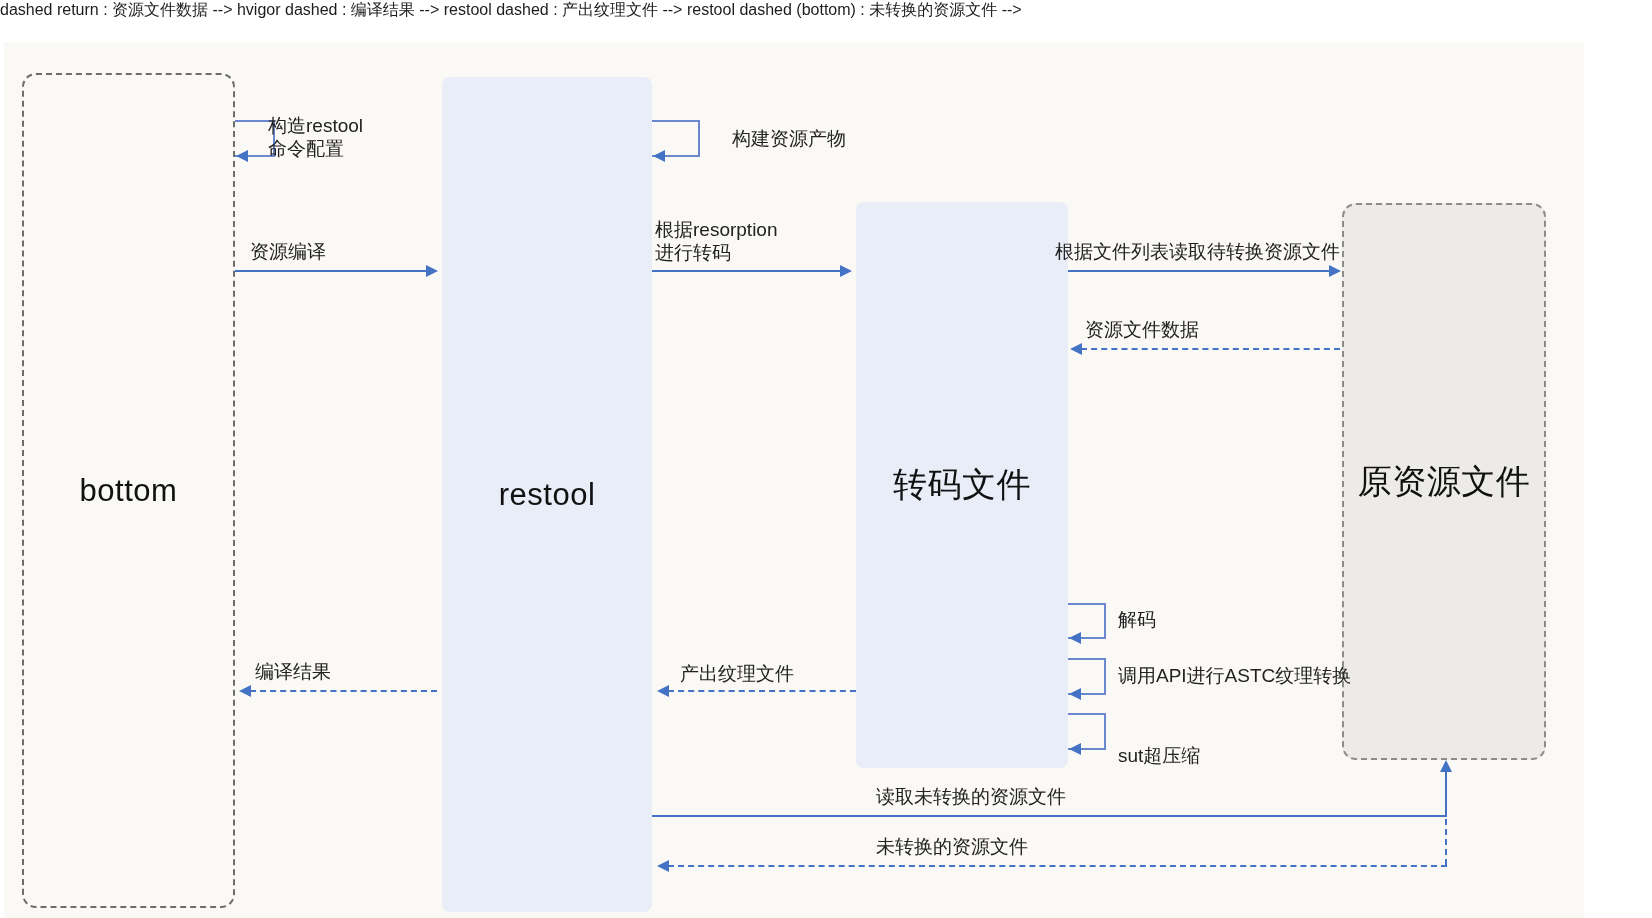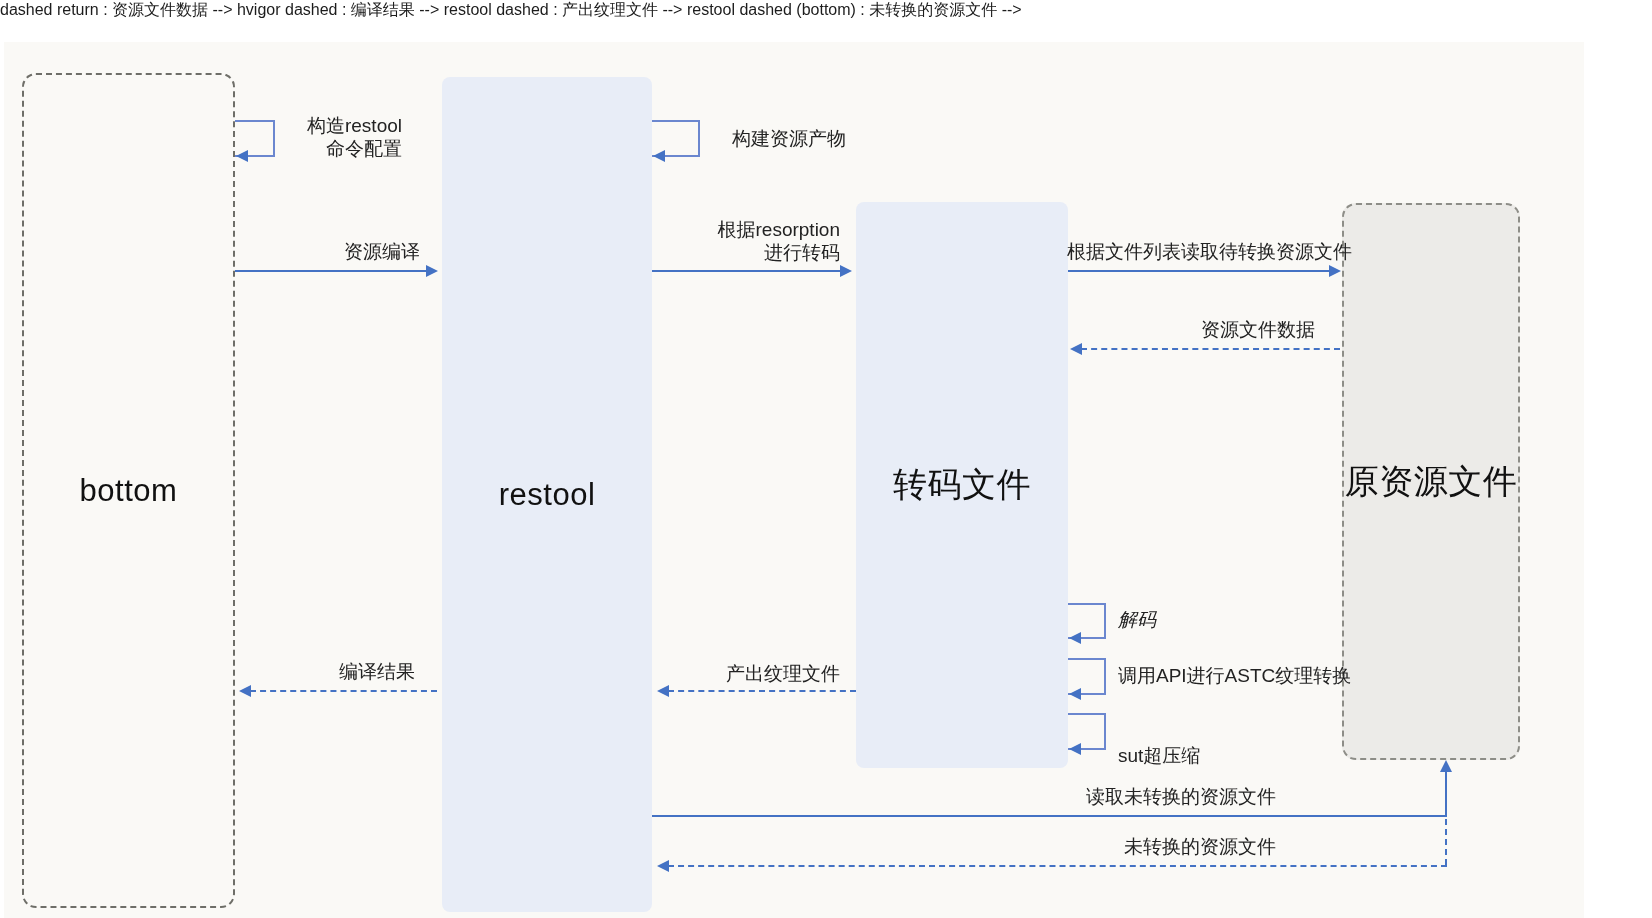--- a/index.html
+++ b/index.html
@@ -28,42 +28,42 @@
   .vline-dashed{position:absolute;width:0;border-left:2px dashed var(--arrow);}
   
   .ah{position:absolute;width:0;height:0;}
   .ah-right{border-top:6px solid transparent;border-bottom:6px solid transparent;border-left:12px solid var(--arrow);}
   .ah-left{border-top:6px solid transparent;border-bottom:6px solid transparent;border-right:12px solid var(--arrow);}
   .ah-up{border-left:6px solid transparent;border-right:6px solid transparent;border-bottom:12px solid var(--arrow);}
   
   .loop{position:absolute;box-sizing:border-box;border:2px solid var(--loop);border-left:none;background:transparent;}
   
   .mlabel{position:absolute;font-size:19px;line-height:23px;color:#222;white-space:nowrap;}
-  .center{text-align:right;}
+  .center{text-align:left;}
 </style>
 </head>
 <body>
 
 <div class="stage">
   <div class="panel-bg"></div>
 
   
   <div class="participant p-dashed" style="left:22px;top:73px;width:213px;height:835px;">
     <span class="plabel">bottom</span>
   </div>
 
   <div class="participant p-blue" style="left:442px;top:77px;width:210px;height:835px;">
     <span class="plabel">restool</span>
   </div>
 
   <div class="participant p-blue" style="left:856px;top:202px;width:212px;height:566px;">
     <span class="plabel" style="font-size:34px;">转码文件</span>
   </div>
 
-  <div class="participant p-gray" style="left:1342px;top:203px;width:178px;height:557px;">
+  <div class="participant p-gray" style="left:1342px;top:203px;width:204px;height:557px;">
     <span class="plabel" style="font-size:34px;">原资源文件</span>
   </div>
 
   
   <div class="loop" style="left:235px;top:120px;width:40px;height:37px;"></div>
   <div class="ah ah-left" style="left:236px;top:150px;"></div>
   <div class="mlabel center" style="left:268px;top:114px;width:134px;white-space:normal;">
     <div>构造restool</div>
     <div>命令配置</div>
   </div>
@@ -92,21 +92,21 @@
   <div class="mlabel center" style="left:1055px;top:240px;width:297px;">根据文件列表读取待转换资源文件</div>
 
    dashed return : 资源文件数据 --&gt;
   <div class="hline-dashed" style="left:1081px;top:348px;width:259px;"></div>
   <div class="ah ah-left" style="left:1070px;top:343px;"></div>
   <div class="mlabel center" style="left:1085px;top:318px;width:230px;">资源文件数据</div>
 
   
   <div class="loop" style="left:1068px;top:603px;width:38px;height:36px;"></div>
   <div class="ah ah-left" style="left:1069px;top:632px;"></div>
-  <div class="mlabel" style="left:1118px;top:608px;font-style:italic;">解码</div>
+  <div class="mlabel" style="left:1118px;top:608px;">解码</div>
 
   <div class="loop" style="left:1068px;top:658px;width:38px;height:37px;"></div>
   <div class="ah ah-left" style="left:1069px;top:688px;"></div>
   <div class="mlabel" style="left:1118px;top:664px;">调用API进行ASTC纹理转换</div>
 
   <div class="loop" style="left:1068px;top:713px;width:38px;height:37px;"></div>
   <div class="ah ah-left" style="left:1069px;top:743px;"></div>
   <div class="mlabel" style="left:1118px;top:744px;">sut超压缩</div>
 
    hvigor dashed : 编译结果 --&gt;

